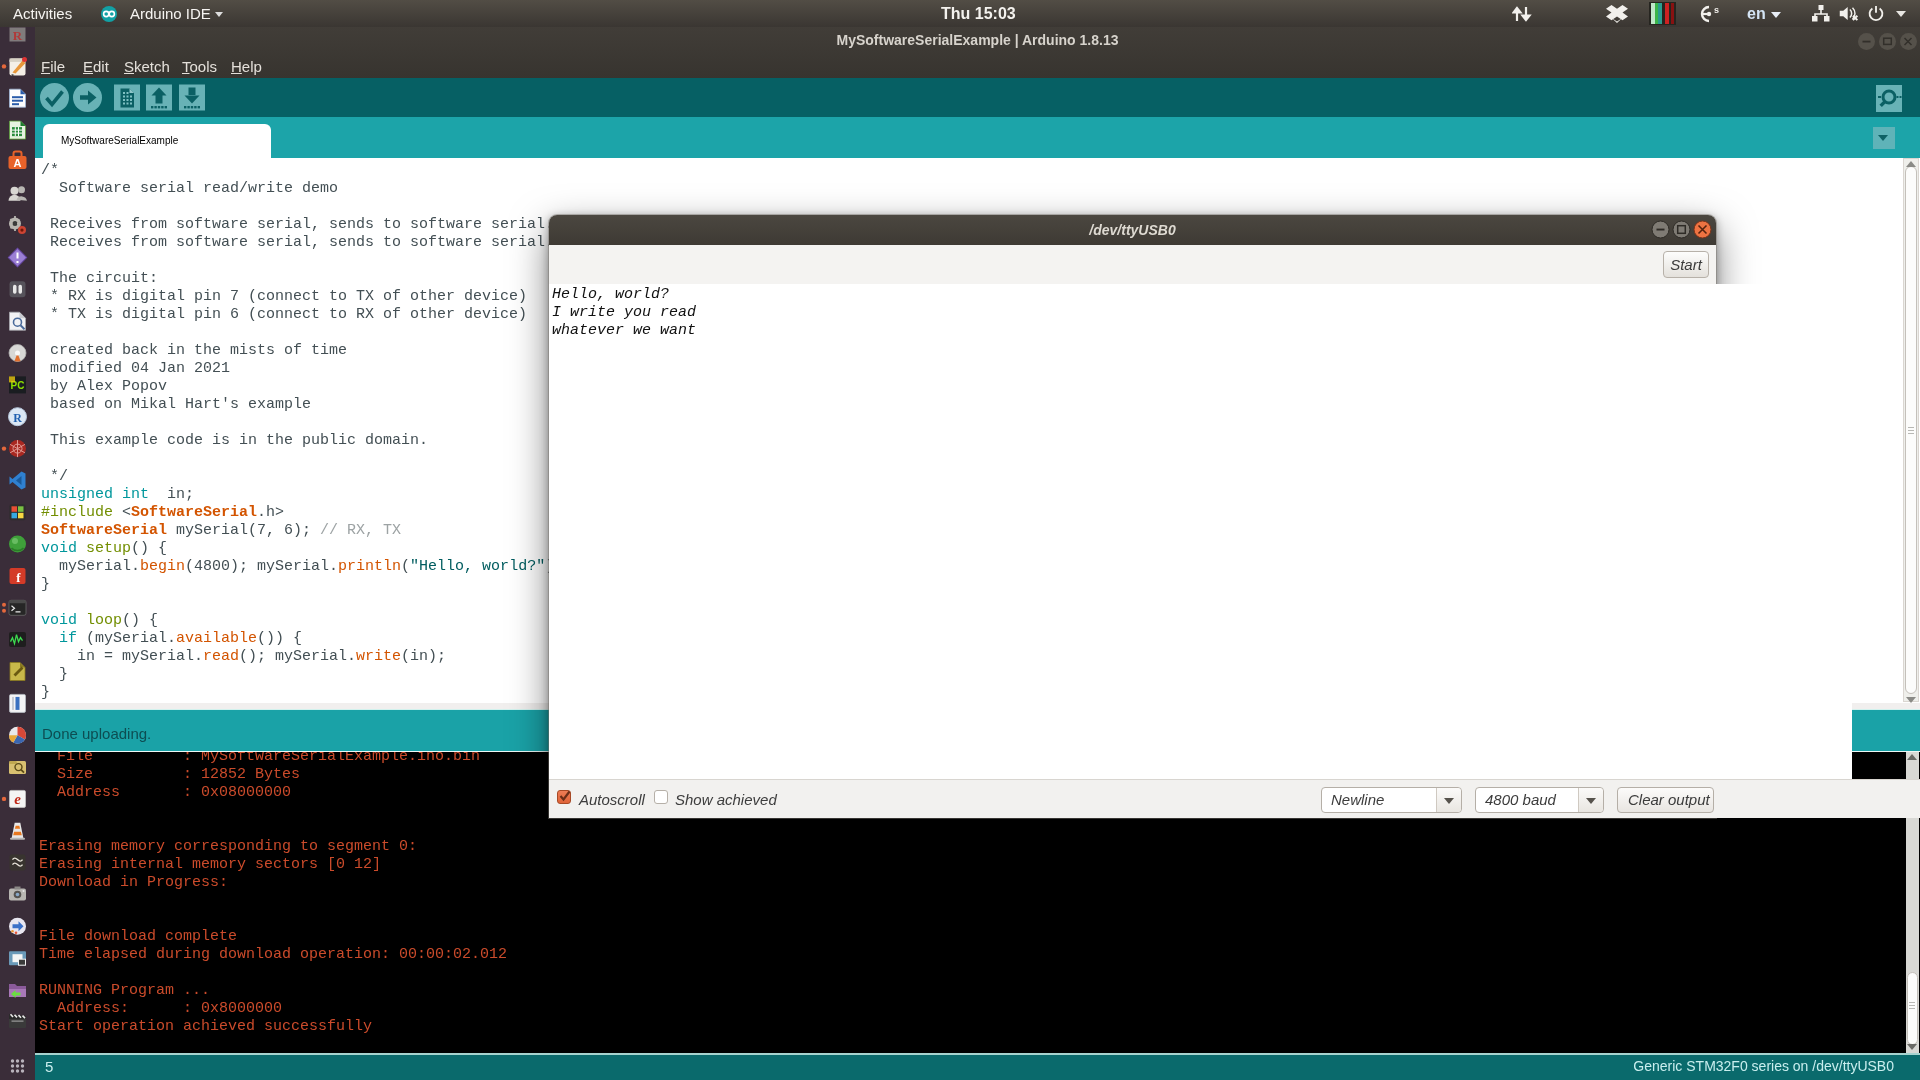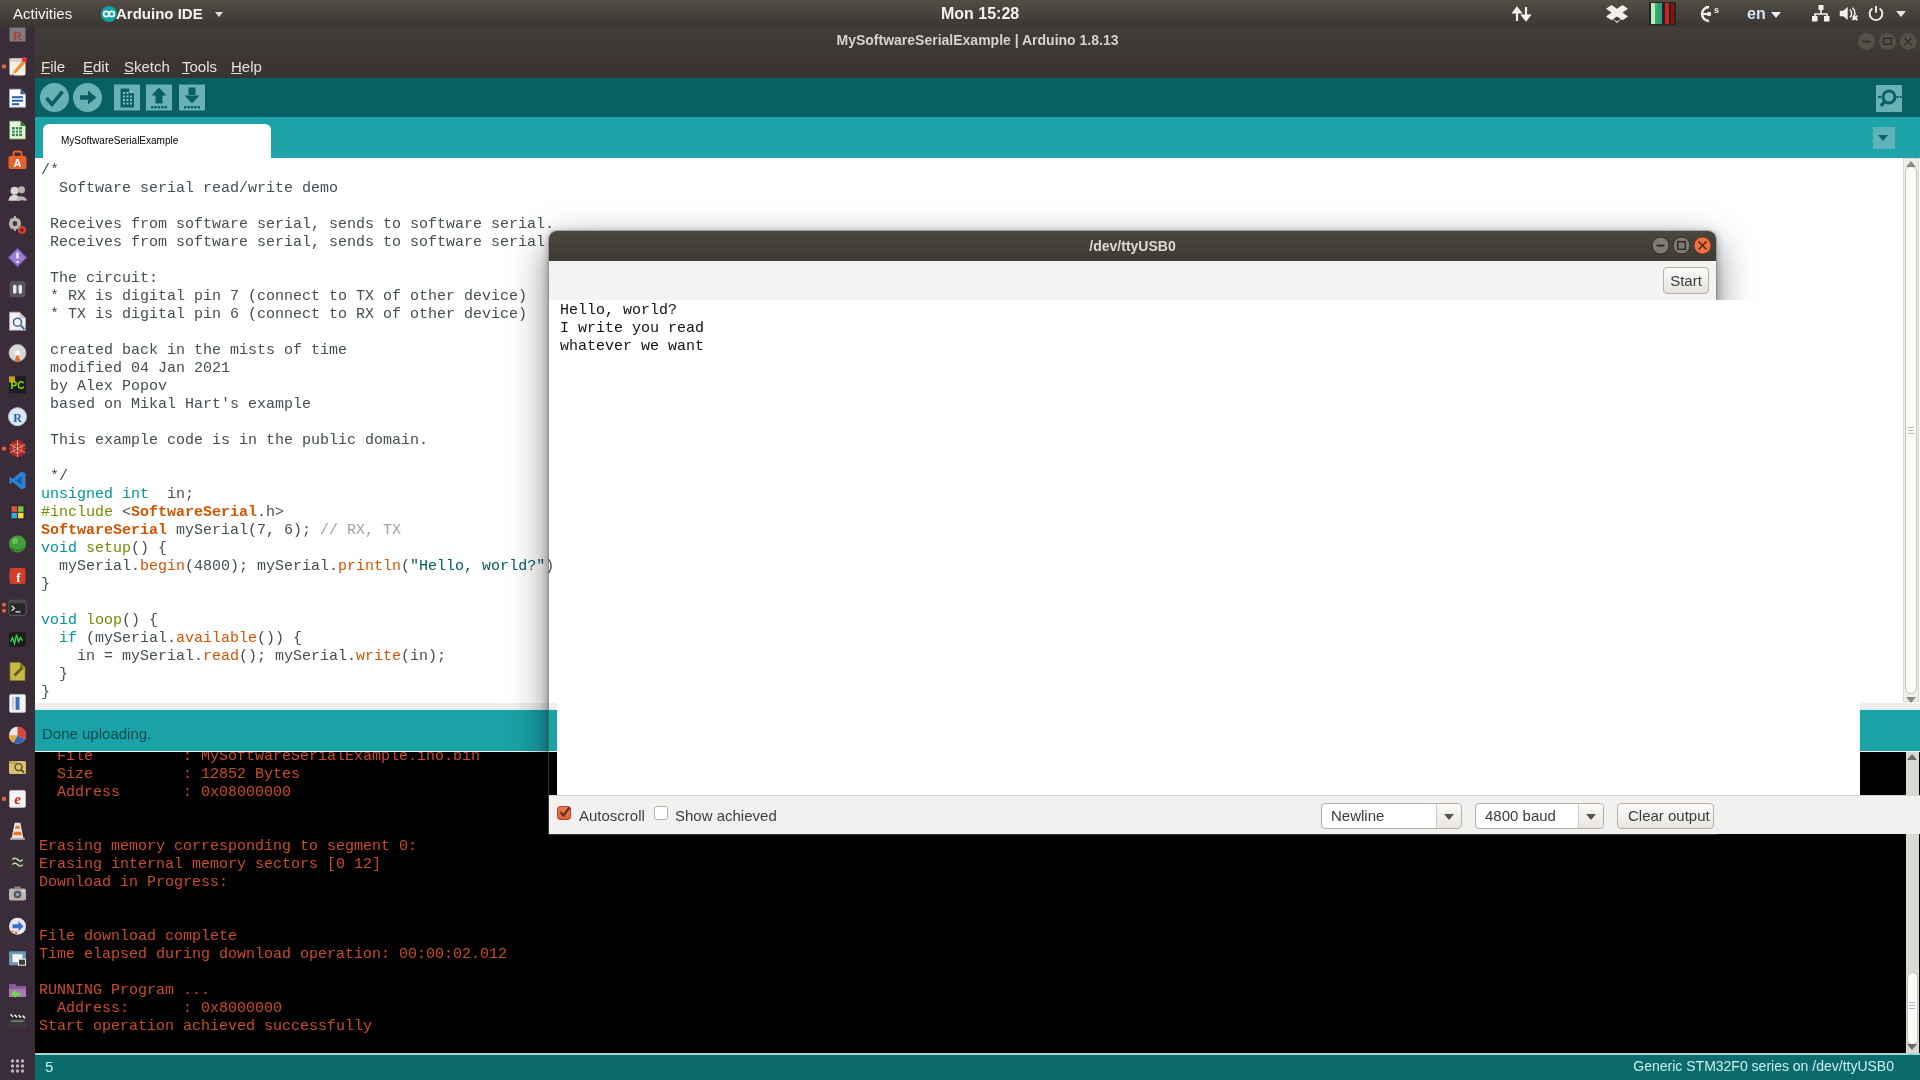--- a/index.html
+++ b/index.html
@@ -49,51 +49,51 @@
   #ctext { position:absolute; left:4px; top:-4px; color:#cb4b2b; }
 
   
   #bstrip { left:35px; top:1053px; width:1885px; height:27px; background:#0a6a6c; border-top:2px solid #a6d3cf; color:#c9eeee; }
 
   
   .sbtrack { background:#efefeb; border:1px solid #dad6d1; }
   .sbthumb { position:absolute; background:#fcfcfb; border:1px solid #c4c0ba; border-radius:7px; }
 
   
-  #dialog { left:549px; top:231px; width:1167px; height:603px; z-index:50;
-            box-shadow:0 0 0 1px rgba(125,120,112,.45), 0 14px 38px rgba(0,0,0,.5), 0 2px 8px rgba(0,0,0,.35); border-radius:8px 8px 0 0; }
+  #dialog { left:549px; top:215px; width:1167px; height:603px; z-index:50;
+            box-shadow:0 0 0 1px rgba(125,120,112,.45), 0 14px 38px rgba(0,0,0,.5), 0 2px 8px rgba(0,0,0,.35); border-radius:8px 8px 0 0;font-style:italic; }
   #dtitle { left:0; top:0; width:1167px; height:30px; background:linear-gradient(#4b4740,#3e3a34); border-radius:8px 8px 0 0; }
   #dtitle .cap { position:absolute; left:0; top:7px; width:1167px; text-align:center; color:#dedad2; font-size:14px; font-weight:bold; }
   #dinrow { left:0; top:30px; width:1167px; height:39px; background:#f4f3f1; }
   #dinput { position:absolute; left:7px; top:36px; width:1100px; height:27px; background:#fff; border:1px solid #c3653c; border-radius:4px; }
   #dinput span { position:absolute; left:7px; top:4px; font-size:15px; color:#1a1a1a; }
   #dsend { position:absolute; left:1114px; top:36px; width:46px; height:27px; background:linear-gradient(#fdfdfc,#e4e1dc); border:1px solid #b7b1a9; border-radius:4px; text-align:center; font-size:15px; color:#3c3c3c; line-height:25px; }
-  #dout { left:0; top:69px; width:1303px; height:495px; background:#fff;margin-left:8px; }
+  #dout { left:0; top:69px; width:1303px; height:495px; background:#fff; }
   #dout pre { position:absolute; left:3px; top:2px; color:#111; }
   #dbot { left:0; top:564px; width:1396px; height:39px; background:#f2f1ef; border-top:1px solid #d8d5d0; }
   .cbx { position:absolute; width:14px; height:14px; border-radius:3px; }
   .combo { position:absolute; height:26px; background:#fff; border:1px solid #b5afa7; border-radius:4px; font-size:15px; color:#3c3c3c; }
   .combo .arr { position:absolute; right:0; top:0; bottom:0; width:25px; border-left:1px solid #cfc9c1; background:linear-gradient(#fbfaf9,#e9e6e1); border-radius:0 4px 4px 0; }
   .tri { position:absolute; width:0; height:0; border-left:5px solid transparent; border-right:5px solid transparent; border-top:6px solid #56524c; }
 </style>
 </head>
 <body>
 
 <div id="topbar" class="abs">
   <span class="t" style="left:13px;font-weight:normal;">Activities</span>
   <svg class="abs" style="left:101px;top:6px;" width="16" height="16" viewBox="0 0 16 16">
     <circle cx="8" cy="8" r="8" fill="#12a1a5"></circle>
     <g fill="none" stroke="#fff" stroke-width="1.6">
       <circle cx="5.2" cy="8" r="2.6"></circle>
         <circle cx="10.8" cy="8" r="2.6"></circle>
     </g>
   </svg>
-  <span class="t" style="left:116px;font-weight:bold;text-align:center;">Arduino IDE</span>
+  <span class="t" style="left:130px;font-weight:normal;text-align:center;">Arduino IDE</span>
   <div class="abs" style="left:215px;top:12px;width:0;height:0;border-left:4px solid transparent;border-right:4px solid transparent;border-top:5px solid #ddd;"></div>
-  <span class="t" style="left:941px;font-weight:bold;font-size:16px;color:#f4f2ee;">Mon 15:28</span>
+  <span class="t" style="left:941px;font-weight:bold;font-size:16px;color:#f4f2ee;">Thu 15:03</span>
   <svg class="abs" style="left:1512px;top:5px;" width="20" height="18" viewBox="0 0 20 18" fill="#f2f0ec">
     <path d="M5 16 V5 M5 3 l-3.5 4.5 h7 z" stroke="#f2f0ec" stroke-width="2.2"></path>
     <path d="M14 2 V13 M14 15 l-3.5-4.5 h7 z" stroke="#f2f0ec" stroke-width="2.2"></path>
   </svg>
   <svg class="abs" style="left:1605px;top:5px;" width="24" height="18" viewBox="0 0 24 18" fill="#f2f0ec">
     <path d="M6.5 0 L12 3.8 L17.5 0 L23 3.8 L17.5 7.6 L23 11.4 L17.5 15.2 L12 11.4 L6.5 15.2 L1 11.4 L6.5 7.6 L1 3.8 Z"></path>
     <path d="M7 13.2 L12 16.6 L17 13.2 L12 18 Z"></path>
   </svg>
   <svg class="abs" style="left:1649px;top:2px;" width="27" height="23" viewBox="0 0 27 23">
     <rect width="27" height="23" fill="#262520"></rect>

